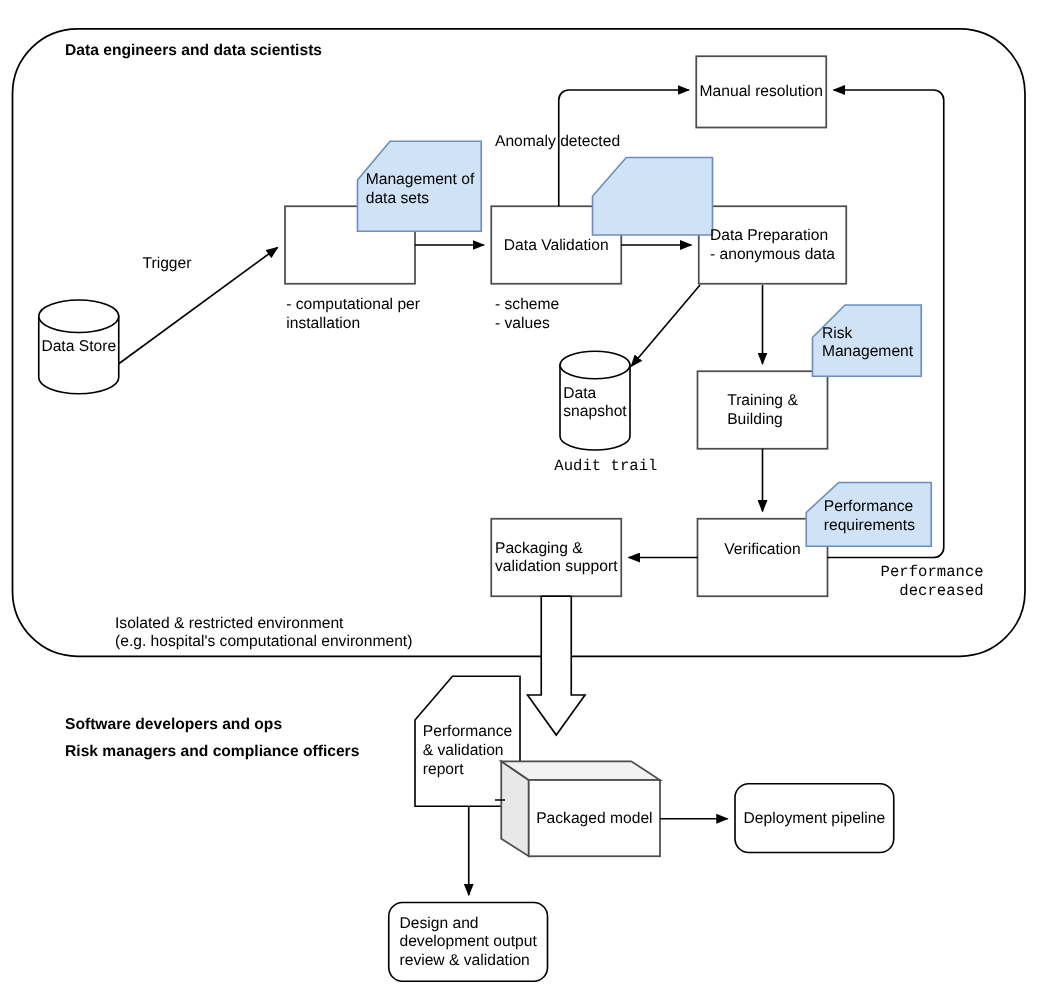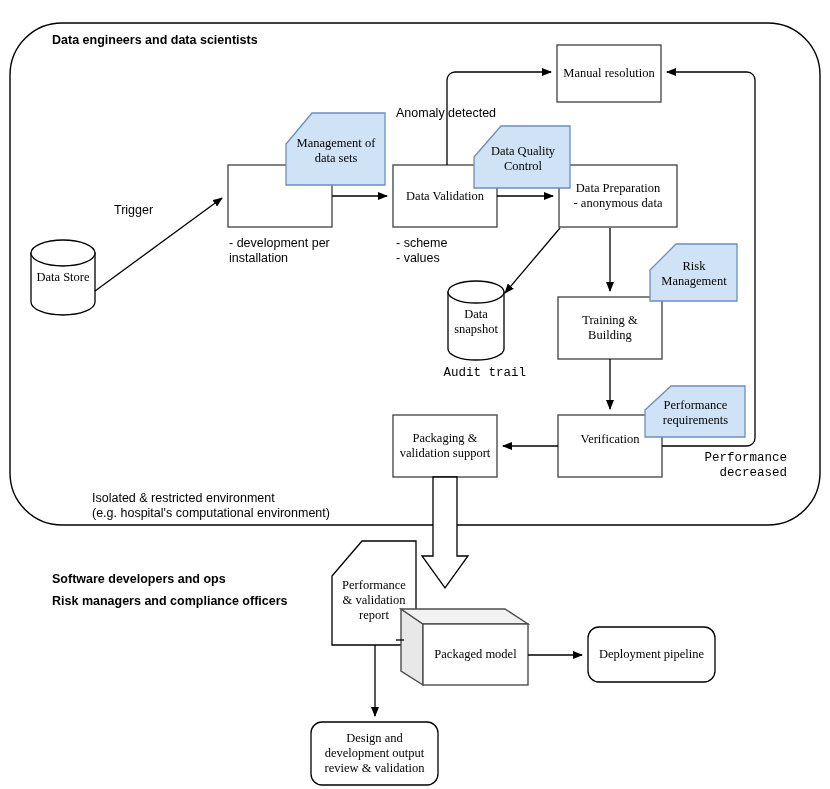--- a/index.html
+++ b/index.html
@@ -36,27 +36,26 @@
   }
   .lbl.bold {
     font-weight: bold;
     font-size: 12.5px;
   }
   .boxtext {
     position: absolute;
     display: flex;
     align-items: center;
     justify-content: center;
-    text-align: center;
+    text-align: left;
     font-size: 12.5px;
     line-height: 15px;
     color: #000;
     pointer-events: none;
     white-space: pre;
-    font-family: Liberation Serif, serif;
   }
 </style>
 </head>
 <body>
 
 <div id="canvas">
 
   <svg width="830" height="789" viewBox="0 0 830 789">
     <defs>
       <marker id="arrow" markerWidth="10" markerHeight="8" refX="9" refY="4" orient="auto" markerUnits="userSpaceOnUse">
@@ -132,21 +131,21 @@
   <div class="lbl bold" style="left:52px; top:33px;">Data engineers and data scientists</div>
 
   <div class="lbl" style="left:92px; top:491px;">Isolated &amp; restricted environment</div>
   <div class="lbl" style="left:92px; top:506px;">(e.g. hospital's computational environment)</div>
 
   <div class="lbl bold" style="left:52px; top:572px;">Software developers and ops</div>
   <div class="lbl bold" style="left:52px; top:594px;">Risk managers and compliance officers</div>
 
   <div class="boxtext" style="left:31px; top:263px; width:64px; height:28px;">Data Store</div>
 
-  <div class="lbl" style="left:229px; top:236px;">- development per
+  <div class="lbl" style="left:229px; top:236px;">- computational per
 installation</div>
 
   <div class="boxtext" style="left:393px; top:165px; width:104px; height:62px;">Data Validation</div>
   <div class="lbl" style="left:396px; top:236px;">- scheme
 - values</div>
 
   <div class="boxtext" style="left:559px; top:165px; width:118px; height:62px;">Data Preparation
 - anonymous data</div>
 
   <div class="boxtext" style="left:557px; top:45px; width:104px; height:57px;">Manual resolution</div>
@@ -170,22 +169,20 @@
   <div class="boxtext" style="left:588px; top:627px; width:127px; height:55px;">Deployment pipeline</div>
 
   <div class="boxtext" style="left:423px; top:624px; width:105px; height:61px;">Packaged model</div>
 
   <div class="boxtext" style="left:311px; top:722px; width:127px; height:63px;">Design and
 development output
 review &amp; validation</div>
 
   <div class="boxtext" style="left:288px; top:118px; width:96px; height:66px;">Management of
 data sets</div>
-  <div class="boxtext" style="left:476px; top:130px; width:94px; height:58px;">Data Quality
-Control</div>
   <div class="boxtext" style="left:651px; top:248px; width:86px; height:52px;">Risk
 Management</div>
   <div class="boxtext" style="left:646px; top:390px; width:99px; height:46px;">Performance
 requirements</div>
 
   <div class="lbl" style="left:114px; top:203px;">Trigger</div>
   <div class="lbl" style="left:396px; top:106px;">Anomaly detected</div>
   <div class="lbl ctr" style="left:667px; top:451px; width:120px;">Performance
 decreased</div>
 

